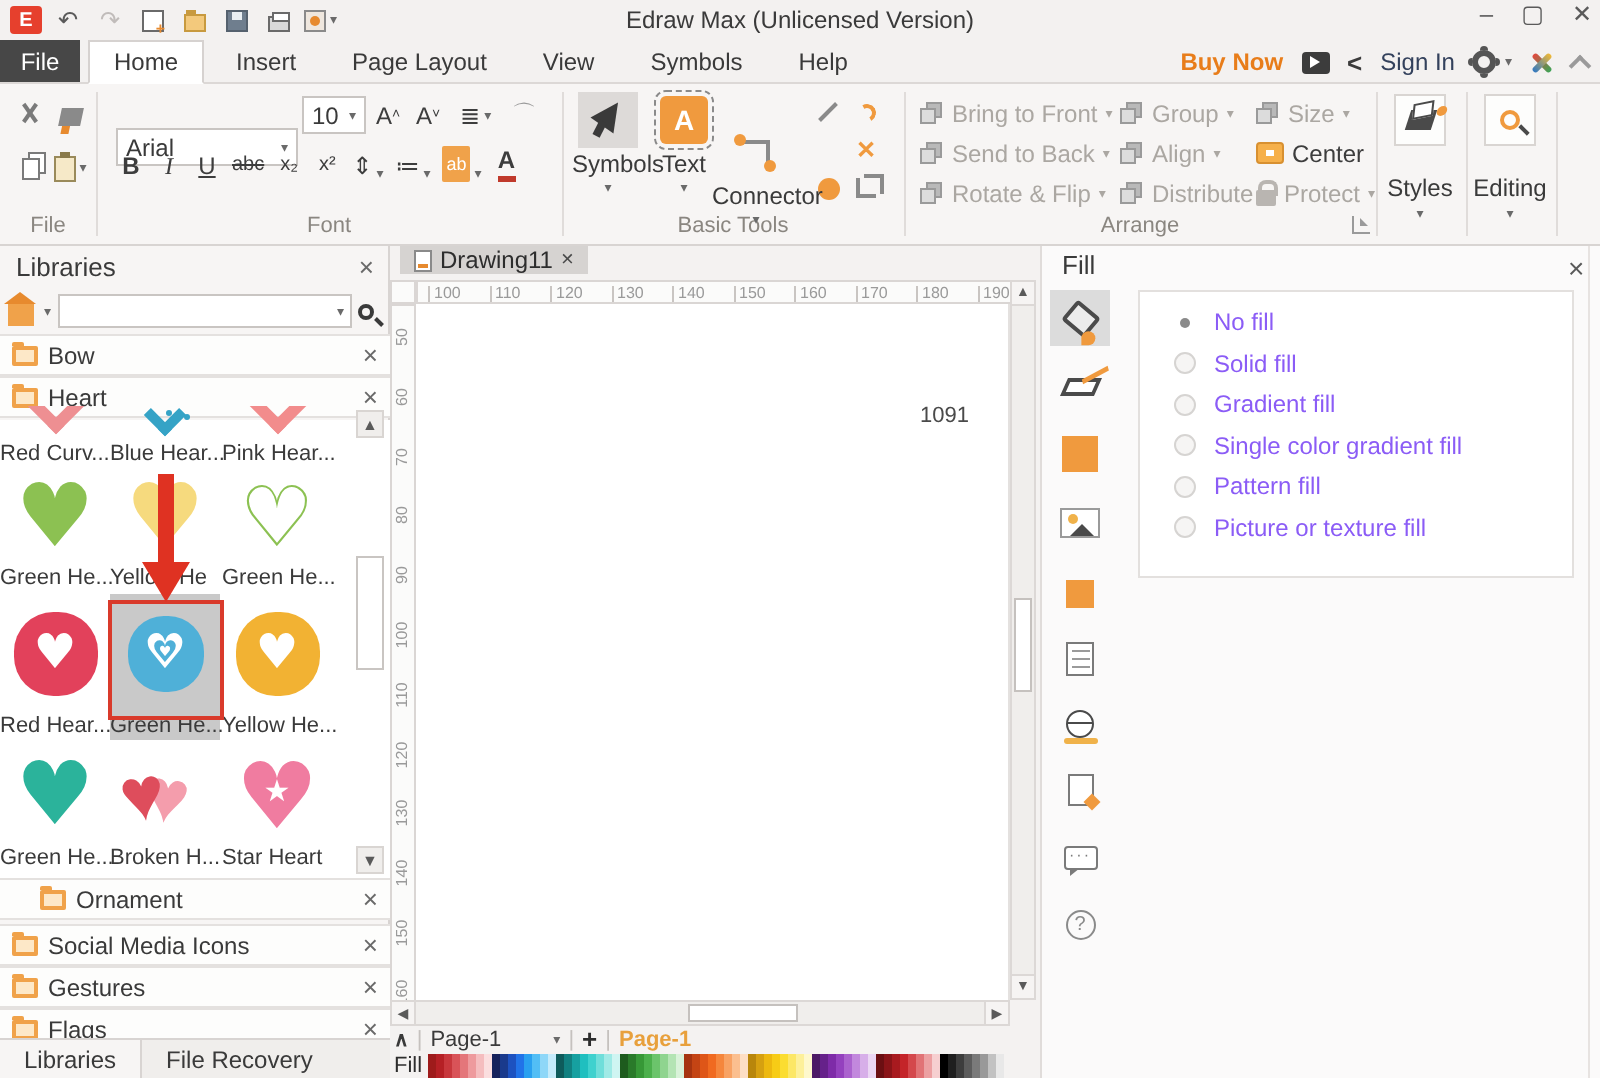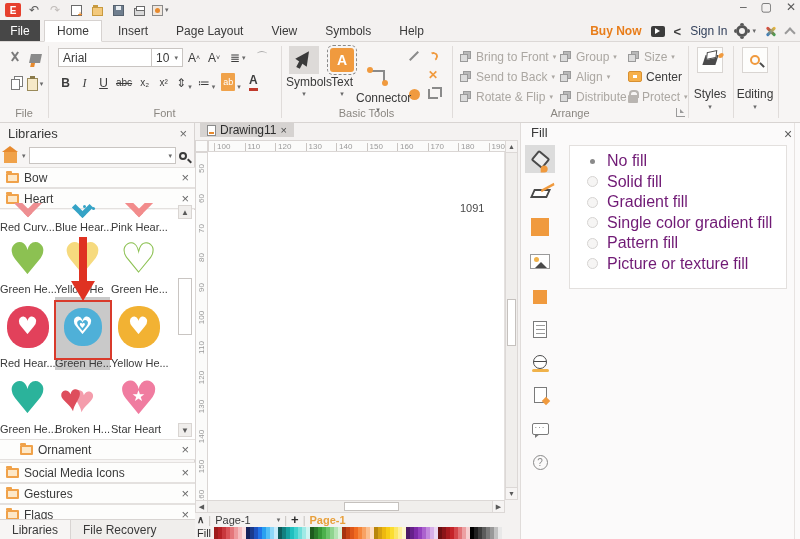--- a/index.html
+++ b/index.html
@@ -214,21 +214,21 @@
 .ic-globe{width:14px;height:14px;border:1px solid #4a4a4a;border-radius:50%;position:relative;background:#fff}
 .ic-globe::before{content:"";position:absolute;left:0;top:5px;width:12px;height:1px;background:#4a4a4a}
 .ic-globe::after{content:"";position:absolute;left:-2px;bottom:-4px;width:17px;height:3px;background:#f0b24a;border-radius:2px}
 .ic-note{width:13px;height:16px;border:1px solid #7a7a7a;background:#fff;position:relative}
 .ic-note::after{content:"";position:absolute;right:-3px;bottom:-2px;width:6px;height:6px;background:#f09a3e;transform:rotate(45deg)}
 .ic-comment{width:17px;height:12px;border:1px solid #7a7a7a;border-radius:2px;background:#fff;position:relative;color:#7a7a7a;font-size:8px;text-align:center;line-height:8px;letter-spacing:1px}
 .ic-comment::after{content:"";position:absolute;left:2px;bottom:-4px;border-top:4px solid #7a7a7a;border-right:5px solid transparent}
 .ic-help{width:15px;height:15px;border:1px solid #8a8a8a;border-radius:50%;color:#8a8a8a;font-size:10px;display:flex;align-items:center;justify-content:center}
 .fp-box{position:absolute;left:48px;top:22px;width:218px;height:144px;background:#fff;border:1px solid #e3e0de}
 .fo-row{position:absolute;left:18px;display:flex;align-items:center;gap:9px;height:16px}
-.fo-label{font-size:16px;color:#701a75;white-space:nowrap}
+.fo-label{font-size:12px;color:#8b5cf6;white-space:nowrap}
 .radio{width:11px;height:11px;border:1px solid #d6d4d2;border-radius:50%;background:#f6f5f4}
 .radio.on{width:5px;height:5px;border:none;background:#8a8a8a;margin:0 3px}
 </style>
 </head>
 <body>
 
 <div class="app">
 
   <div class="titlebar">
     <span id="qa-icons" style="display:flex;align-items:center;z-index:2">
@@ -245,20 +245,21 @@
           <span class="box-ic"></span>
         </span>
         <span class="qa qa-print">
           <span class="box-ic"></span>
         </span>
         <span class="qa qa-snapshot">
           <span class="box-ic"></span>
           <span class="mini-caret">▾</span>
         </span>
       </span>
+    <div class="tb-title">Edraw Max (Unlicensed Version)</div>
     <div class="winbtns">
       <span>–</span>
       <span>▢</span>
       <span>✕</span>
     </div>
   </div>
 
   <div class="tabbar">
     <div class="filetab">File</div>
     <span id="rtabs" style="display:flex">
@@ -297,21 +298,21 @@
         </span>
       <span class="ric" style="left:26px;top:34px">
           <span class="paste-ic"></span>
           <span class="mini-caret">▾</span>
         </span>
       <div class="rg-label" style="left:0;width:48px">File</div>
     </div>
     <div class="rdiv" style="left:48px"></div>
 
     <div>
-      <div class="combo" style="left:58px;top:6px;width:104px">
+      <div class="combo" style="left:58px;top:22px;width:91px">
           <span>Arial</span>
           <span class="mini-caret">▾</span>
         </div>
       <div class="combo" style="left:151px;top:6px;width:32px">
           <span>10</span>
           <span class="mini-caret">▾</span>
         </div>
       <span class="fr1btn" style="left:188px;top:6px">A<sup style="font-size:7px">˄</sup></span>
       <span class="fr1btn" style="left:208px;top:6px">A<sup style="font-size:7px">˅</sup></span>
       <span class="fr1btn" style="left:230px;top:6px">≣<span class="mini-caret">▾</span></span>

